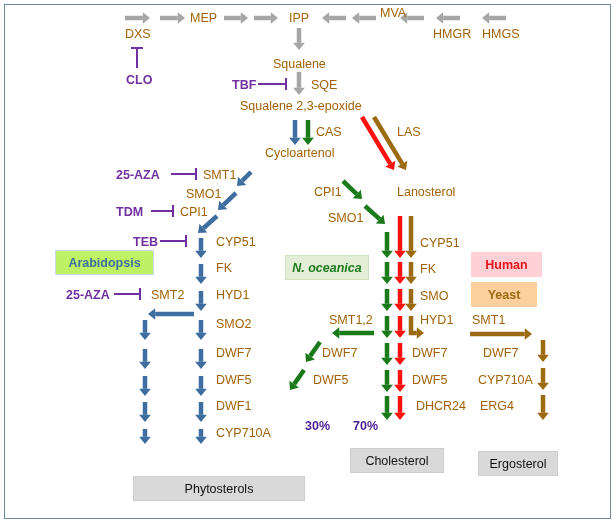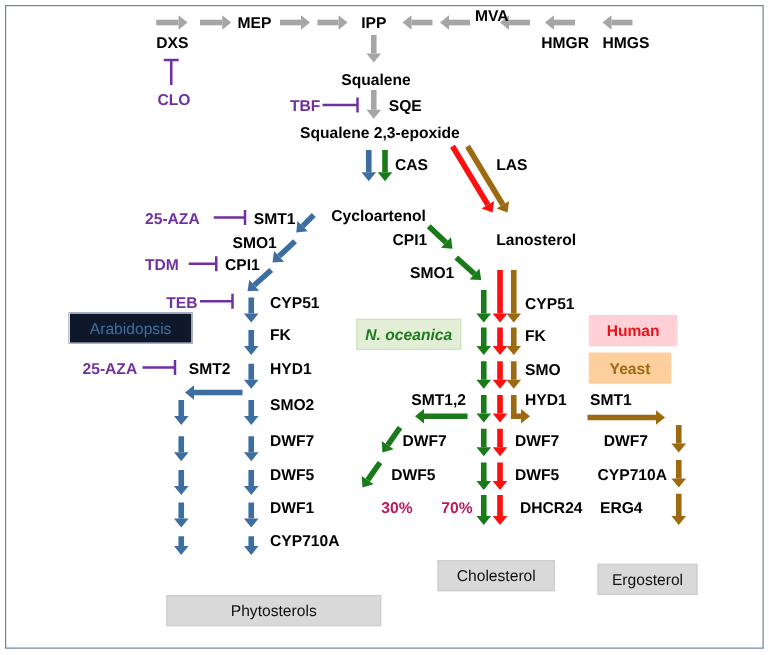--- a/index.html
+++ b/index.html
@@ -1,26 +1,26 @@
 <!DOCTYPE html>
 <html><head>
 <meta charset="utf-8">
 <style>
   html, body { margin: 0; padding: 0; background: #ffffff; }
   body { width: 615px; height: 524px; position: relative; overflow: hidden;
          font-family: "Liberation Sans", sans-serif; }
   .frame { position: absolute; left: 4px; top: 4px; width: 607px; height: 515px;
            border: 1.5px solid #6f8aa3; box-sizing: border-box; }
   svg { position: absolute; left: 0; top: 0; }
-  .lbl { position: absolute; font-size: 12.5px; color: #000000; white-space: nowrap; line-height: 14px; font-weight: bold; }
+  .lbl { position: absolute; font-size: 12.5px; color: #a16207; white-space: nowrap; line-height: 14px; }
   .inh { color: #7030a0; font-weight: bold; font-size: 12.5px; }
-  .pct { color: #be185d; font-weight: bold; }
+  .pct { color: #4c1d95; font-weight: bold; margin-top: 20px; }
   .box { position: absolute; display: flex; align-items: center; justify-content: center;
          font-size: 12.5px; box-sizing: border-box; }
-  .sp-ara { background: #0f172a; color: #3f6fa0; font-weight: normal; border: 1px solid #c9d8ea; }
+  .sp-ara { background: #bef264; color: #3f6fa0; font-weight: bold; border: 1px solid #c9d8ea; }
   .sp-noc { background: #e2efd6; color: #1f7a1f; font-weight: bold; font-style: italic; border: 1px solid #cfe3bd; }
   .sp-hum { background: #ffd1d6; color: #e8141b; font-weight: bold; }
   .sp-yst { background: #fdcf9d; color: #9c6a10; font-weight: bold; }
   .prod { background: #d9d9d9; color: #111; border: 1px solid #cdcdcd; }
 </style>
 </head>
 <body>
 
 <div class="frame"></div>
 
@@ -291,21 +291,21 @@
 <span class="lbl" style="left:289px;top:11px">IPP</span>
 <span class="lbl" style="left:380px;top:6px">MVA</span>
 <span class="lbl" style="left:125px;top:27px">DXS</span>
 <span class="lbl" style="left:433px;top:27px">HMGR</span>
 <span class="lbl" style="left:482px;top:27px">HMGS</span>
 <span class="lbl" style="left:273px;top:57px">Squalene</span>
 <span class="lbl" style="left:311px;top:78px">SQE</span>
 <span class="lbl" style="left:240px;top:99px">Squalene 2,3-epoxide</span>
 <span class="lbl" style="left:316px;top:125px">CAS</span>
 <span class="lbl" style="left:397px;top:125px">LAS</span>
-<span class="lbl" style="left:265px;top:166px">Cycloartenol</span>
+<span class="lbl" style="left:265px;top:146px">Cycloartenol</span>
 <span class="lbl" style="left:397px;top:185px">Lanosterol</span>
 
 <span class="lbl inh" style="left:126px;top:73px">CLO</span>
 <span class="lbl inh" style="left:232px;top:78px">TBF</span>
 <span class="lbl inh" style="left:116px;top:168px">25-AZA</span>
 <span class="lbl inh" style="left:116px;top:205px">TDM</span>
 <span class="lbl inh" style="left:133px;top:235px">TEB</span>
 <span class="lbl inh" style="left:66px;top:288px">25-AZA</span>
 
 <span class="lbl" style="left:203px;top:168px">SMT1</span>

